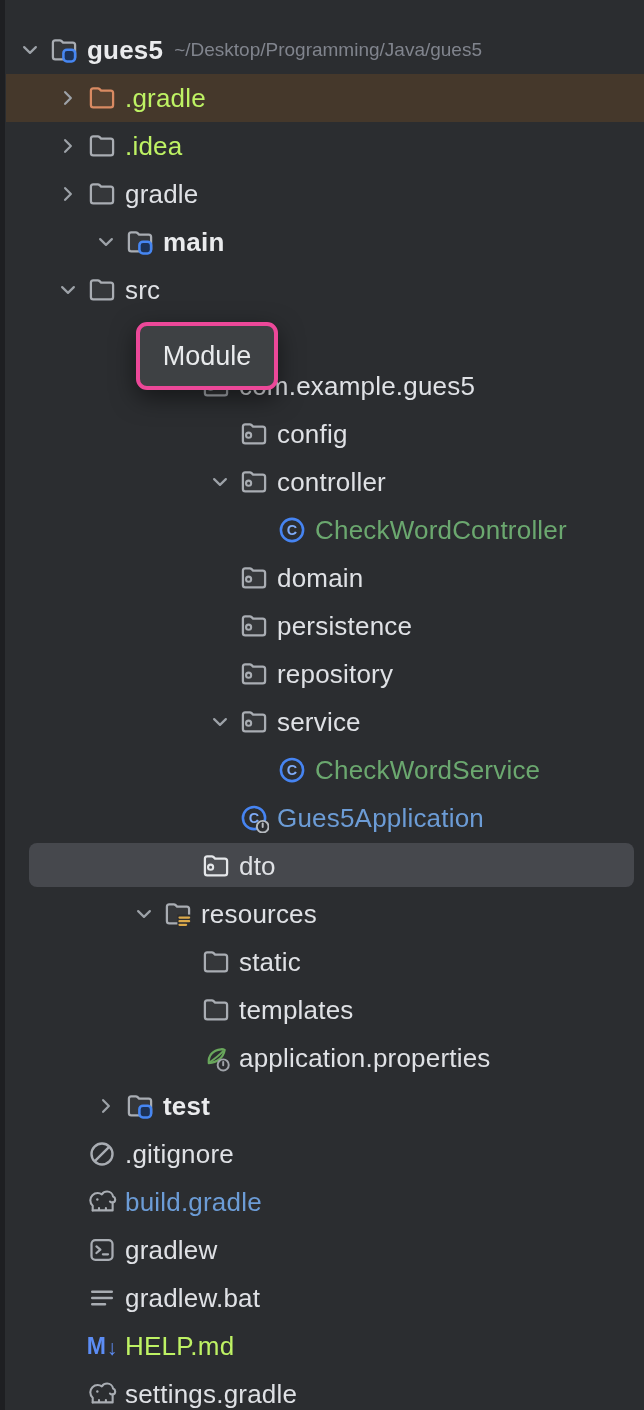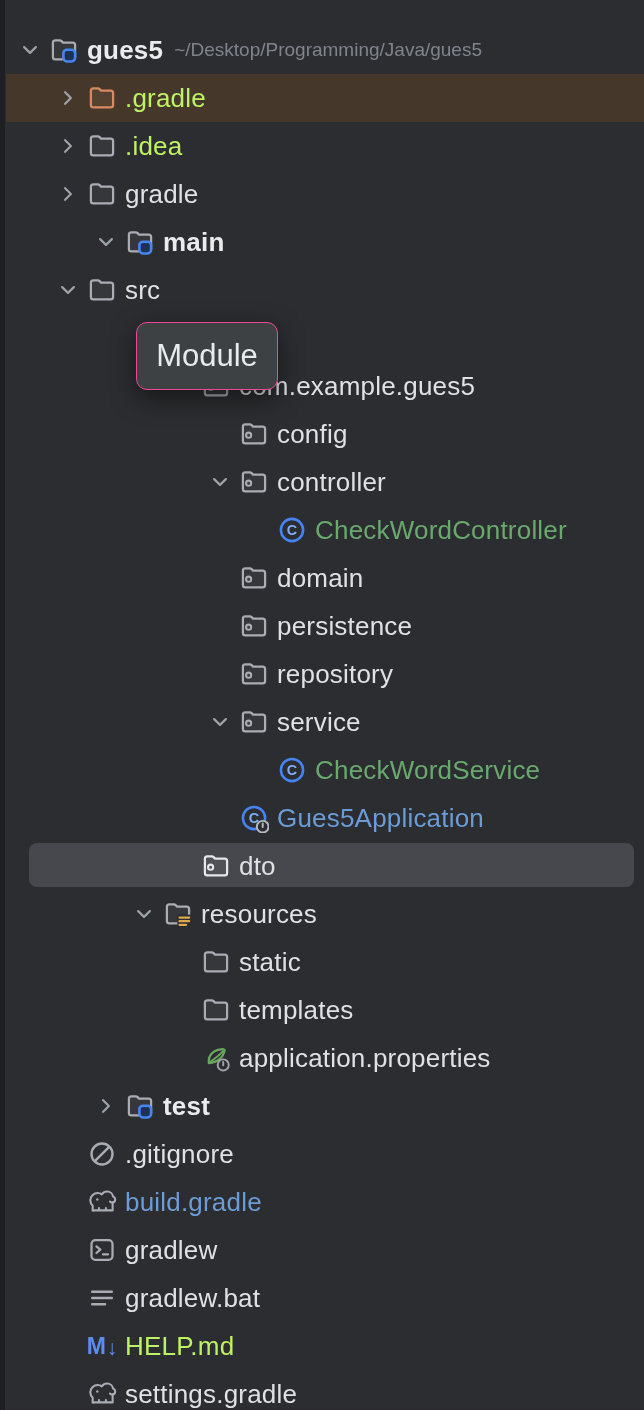--- a/index.html
+++ b/index.html
@@ -30,24 +30,24 @@
   .em-bold{font-weight:700;color:#EAEBED;}
   .c-ignored{color:#bef264;}
   .c-added{color:#6BA86F;}
   .c-modified{color:#6C9CD6;}
   .suffix{font-size:19px;color:#80848D;margin-left:11px;}
   .md-glyph{display:flex;align-items:center;line-height:1;}
   .md-glyph .m{font-weight:800;font-size:23px;color:#5C8DF5;}
   .md-glyph .ar{font-size:21px;color:#5C8DF5;margin-left:1px;transform:translateY(1px);}
   .tooltip{
     position:absolute;left:136px;top:322px;width:142px;height:68px;
-    background:#3E4144;border:1px solid #ec4899;border-radius:11px;
+    background:#3E4144;border:4px solid #ec4899;border-radius:11px;
     box-shadow:0 8px 24px rgba(0,0,0,.5);
     display:flex;align-items:center;justify-content:center;
-    font-size:31px;color:#E8EAEC;z-index:10;box-sizing:border-box;
+    font-size:27px;color:#E8EAEC;z-index:10;box-sizing:border-box;
   }
 </style>
 </head>
 <body>
 
 <div class="left-stripe"></div>
 
 <div class="tree" id="tree">
     <div class="row">
     <span class="indent" style="width: 12px;"></span>

